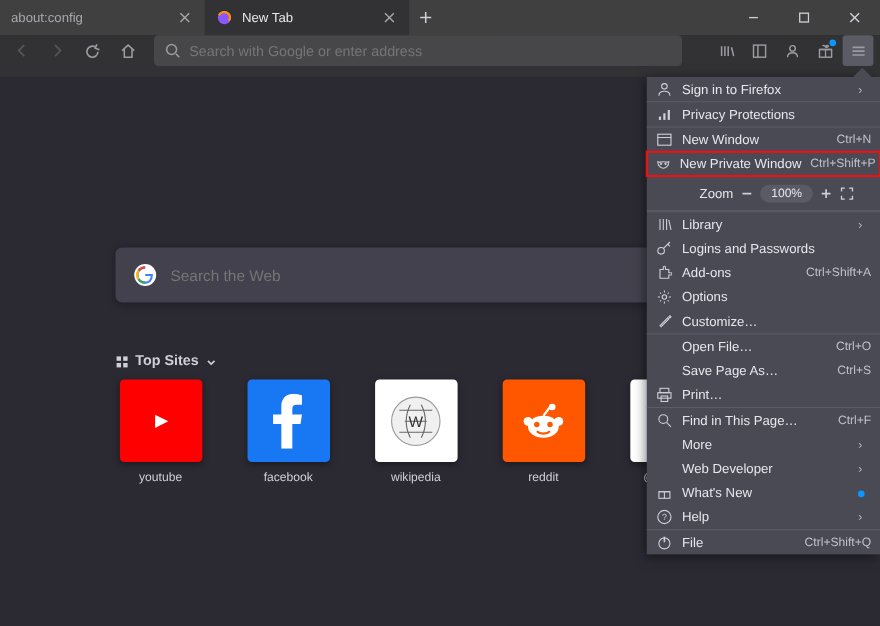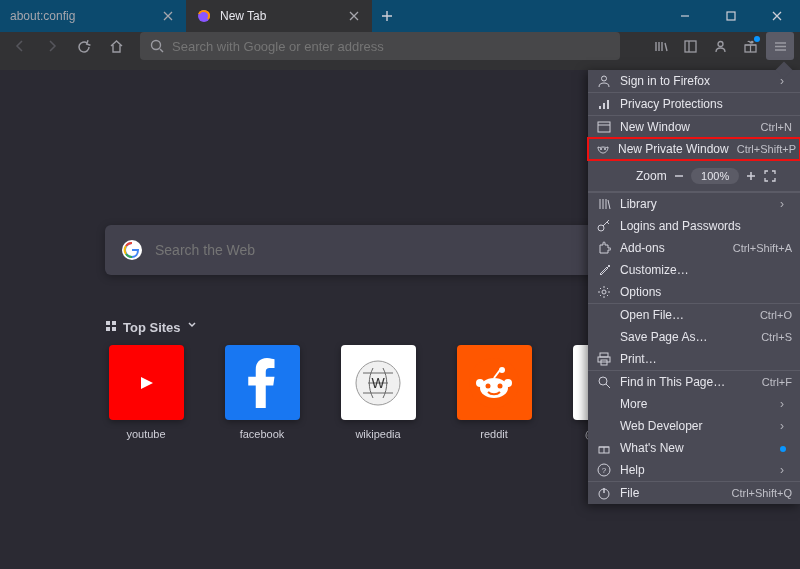--- a/index.html
+++ b/index.html
@@ -1,19 +1,19 @@
 <!DOCTYPE html>
 <html><head>
 <meta charset="utf-8">
 <style>
 * { box-sizing: border-box; margin: 0; padding: 0; font-family: "Segoe UI", Arial, sans-serif; }
 body { background: #2b2a33; width: 800px; height: 569px; overflow: hidden; color: #cfcfd8; font-size: 12px; }
 
 
-.tabbar { height: 32px; background: #0c4a6e; display: flex; align-items: center; }
+.tabbar { height: 32px; background: #404040; display: flex; align-items: center; }
 .tab { height: 32px; min-width: 186px; max-width: 186px; display: flex; align-items: center; padding: 0 10px; color: #a6a6ad; position: relative; }
 .tab.active { background: #323234; color: #e6e6ec; }
 .tab .favicon { width: 16px; height: 16px; margin-right: 8px; display: inline-flex; align-items: center; justify-content: center; }
 .tab .title { flex: 1; font-size: 12px; white-space: nowrap; overflow: hidden; text-overflow: ellipsis; }
 .tab .close { width: 16px; height: 16px; display: flex; align-items: center; justify-content: center; color: #a6a6ad; }
 .newtab-btn { width: 30px; height: 30px; display: flex; align-items: center; justify-content: center; color: #cfcfd8; }
 .wincontrols { margin-left: auto; display: flex; }
 .wincontrols div { width: 46px; height: 32px; display: flex; align-items: center; justify-content: center; color: #cfcfd8; }
 
 
@@ -27,21 +27,21 @@
 .toolbar-right .navbtn.active { background: #5b5b66; }
 .giftbtn { position: relative; }
 .giftbtn .dot { position: absolute; top: 4px; right: 4px; width: 6px; height: 6px; background: #0996ff; border-radius: 50%; }
 
 
 .content { position: relative; width: 100%; height: calc(100% - 70px); background: #2b2a33; }
 .searchbox { position: absolute; left: 105px; top: 155px; width: 590px; height: 50px; background: #42414d; border-radius: 6px; display: flex; align-items: center; padding: 0 16px; box-shadow: 0 2px 8px rgba(0,0,0,.3); }
 .glogo { width: 22px; height: 22px; margin-right: 12px; }
 .searchbox input { background: transparent; border: none; outline: none; color: #9b9ba2; font-size: 14px; flex: 1; }
 
-.topsites-hdr { position: absolute; left: 105px; top: 250px; display: flex; align-items: flex-start; gap: 6px; color: #cfcfd8; font-size: 13px; font-weight: 600; }
+.topsites-hdr { position: absolute; left: 105px; top: 250px; display: flex; align-items: flex-end; gap: 6px; color: #cfcfd8; font-size: 13px; font-weight: 600; }
 .topsites { position: absolute; left: 105px; top: 275px; display: flex; gap: 34px; }
 .tile { width: 82px; text-align: center; }
 .tilebox { width: 75px; height: 75px; border-radius: 4px; display: flex; align-items: center; justify-content: center; box-shadow: 0 2px 6px rgba(0,0,0,.35); margin: 0 auto 8px auto; }
 .tile .label { font-size: 11px; color: #cfcfd8; }
 
 
 .menu { position: absolute; right: 0; top: 70px; width: 212px; background: #4a4a55; box-shadow: -2px 2px 10px rgba(0,0,0,.5); font-size: 12px; color: #e6e6ec; z-index: 5; }
 .menu .arrow { position: absolute; top: -6px; right: 10px; width: 12px; height: 12px; background: #4a4a55; transform: rotate(45deg); }
 .mitem { height: 22px; display: flex; align-items: center; padding: 0 8px 0 8px; gap: 8px; position: relative; }
 .mitem .icon { width: 16px; display: inline-flex; justify-content: center; color: #cfcfd8; }
@@ -359,33 +359,33 @@
         <svg width="14" height="14" viewBox="0 0 14 14">
           <path d="M3 4h3V2a1 1 0 0 1 2 0v2h3v3h2a1 1 0 0 1 0 2h-2v3H3z" fill="none" stroke="currentColor"></path>
         </svg>
       </span>
     <span class="lbl">Add-ons</span>
     <span class="short">Ctrl+Shift+A</span>
   </div>
   <div class="mitem">
     <span class="icon">
         <svg width="14" height="14" viewBox="0 0 14 14">
-          <path d="M3 11l7-7 1 1-7 7zM11 3l1-1 1 1-1 1z" fill="none" stroke="currentColor"></path>
-        </svg>
-      </span>
-    <span class="lbl">Customize…</span>
-  </div>
-  <div class="mitem">
-    <span class="icon">
-        <svg width="14" height="14" viewBox="0 0 14 14">
           <circle cx="7" cy="7" r="2" fill="none" stroke="currentColor"></circle>
           <path d="M7 1v2M7 11v2M1 7h2M11 7h2M3 3l1 1M10 10l1 1M11 3l-1 1M4 10l-1 1" stroke="currentColor"></path>
         </svg>
       </span>
     <span class="lbl">Options</span>
+  </div>
+  <div class="mitem">
+    <span class="icon">
+        <svg width="14" height="14" viewBox="0 0 14 14">
+          <path d="M3 11l7-7 1 1-7 7zM11 3l1-1 1 1-1 1z" fill="none" stroke="currentColor"></path>
+        </svg>
+      </span>
+    <span class="lbl">Customize…</span>
   </div>
   <div class="msep"></div>
 
   <div class="mitem">
     <span class="icon"></span>
     <span class="lbl">Open File…</span>
     <span class="short">Ctrl+O</span>
   </div>
   <div class="mitem">
     <span class="icon"></span>

